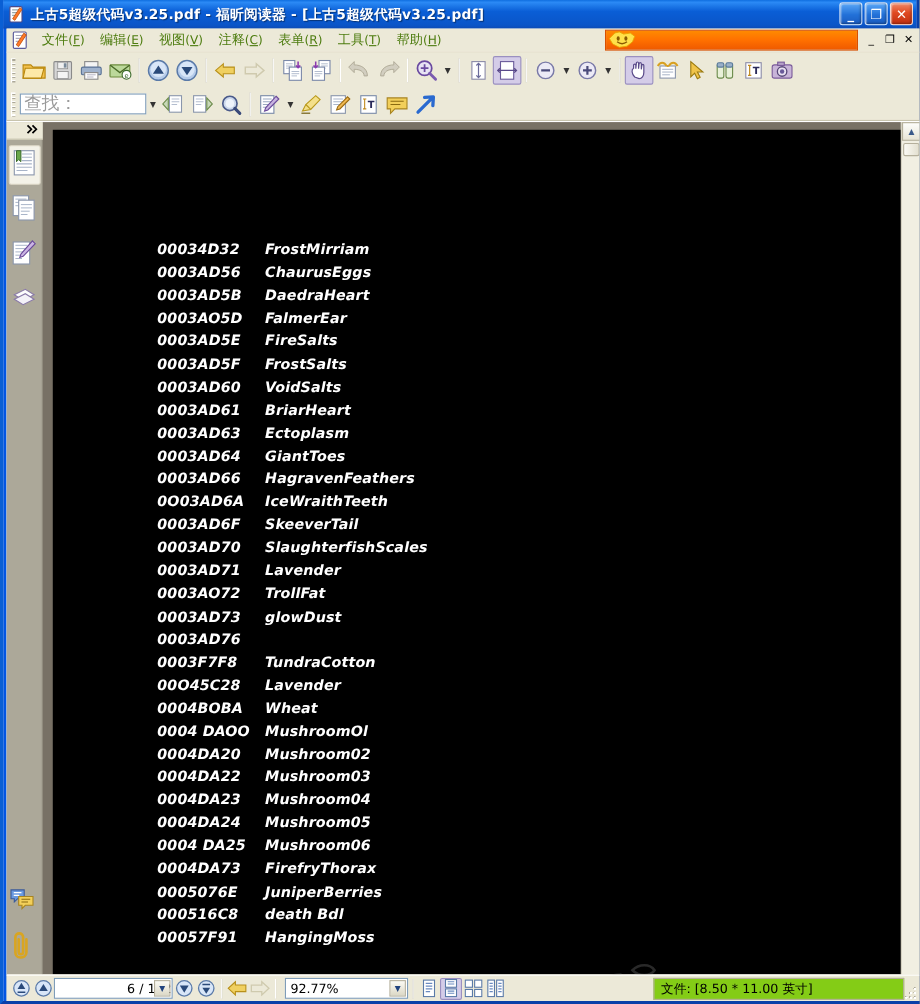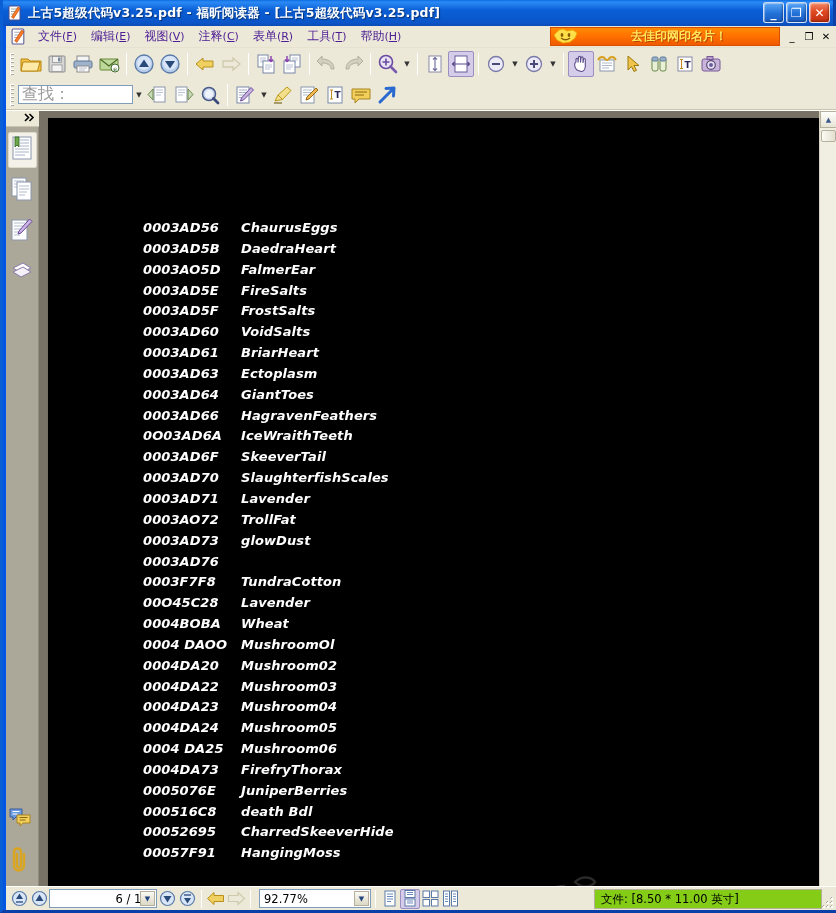--- a/index.html
+++ b/index.html
@@ -70,21 +70,21 @@
     height: 22px;
     background: #ece9d8;
     display: flex; align-items: center;
     padding-left: 2px;
     position: relative;
     border-bottom: 1px solid #e6e2cf;
   }
   .menu-doc-icon { width: 17px; height: 17px; margin: 0 4px 0 2px; position: relative; }
   .menu-item {
     font-family: "DejaVu Sans", sans-serif;
-    font-size: 12px; color: #4c1d95;
+    font-size: 12px; color: #4d7c0f;
     padding: 2px 7px;
     white-space: nowrap;
     cursor: default;
   }
   .menu-item .mn { font-size: 11px; }
   .menu-item u { text-decoration: underline; }
 
   #adbanner {
     position: absolute; right: 56px; top: 1px;
     width: 230px; height: 19px;
@@ -379,21 +379,20 @@
 
       <div id="adbanner">
         <span class="smiley">
           <svg width="44" height="17" viewBox="0 0 44 17">
             <path d="M8 2 L12 1 L16 3 L22 2 L26 5 L24 10 L19 14 L12 15 L6 12 L3 7 Z" fill="#ffe04a" stroke="#e8a800" stroke-width=".8"></path>
             <ellipse cx="11" cy="7" rx="1.4" ry="2" fill="#8a5a00"></ellipse>
             <ellipse cx="18" cy="7" rx="1.4" ry="2" fill="#8a5a00"></ellipse>
             <path d="M10 10 Q14.5 13.5 19 10" stroke="#8a5a00" stroke-width="1.3" fill="none"></path>
           </svg>
         </span>
-        <span class="ad-text">去佳印网印名片！</span>
       </div>
 
       <div class="mdi-btns">
         <div class="mdi-btn">_</div>
         <div class="mdi-btn">❐</div>
         <div class="mdi-btn">✕</div>
       </div>
     </div>
 
     <div class="toolbar" id="toolbar1">
@@ -724,20 +723,24 @@
             </span>
           </div>
         </div>
       </div>
 
       <div id="viewport">
         <div id="page">
 
           <div id="pagelist">
             <div class="row">
+                <span class="code">00034D32</span>
+                <span class="name">FrostMirriam</span>
+              </div>
+            <div class="row">
                 <span class="code">0003AD56</span>
                 <span class="name">ChaurusEggs</span>
               </div>
             <div class="row">
                 <span class="code">0003AD5B</span>
                 <span class="name">DaedraHeart</span>
               </div>
             <div class="row">
                 <span class="code">0003AO5D</span>
                 <span class="name">FalmerEar</span>
@@ -837,24 +840,20 @@
                 <span class="code">0004DA73</span>
                 <span class="name">FirefryThorax</span>
               </div>
             <div class="row">
                 <span class="code">0005076E</span>
                 <span class="name">JuniperBerries</span>
               </div>
             <div class="row">
                 <span class="code">000516C8</span>
                 <span class="name">death Bdl</span>
-              </div>
-            <div class="row">
-                <span class="code">00052695</span>
-                <span class="name">CharredSkeeverHide</span>
               </div>
             <div class="row">
                 <span class="code">00057F91</span>
                 <span class="name">HangingMoss</span>
               </div>
           </div>
 
           <div id="watermark">
             <svg width="300" height="78" viewBox="0 0 300 78">
               <g fill="none" stroke="#2e2e2e" stroke-width="2.4">

